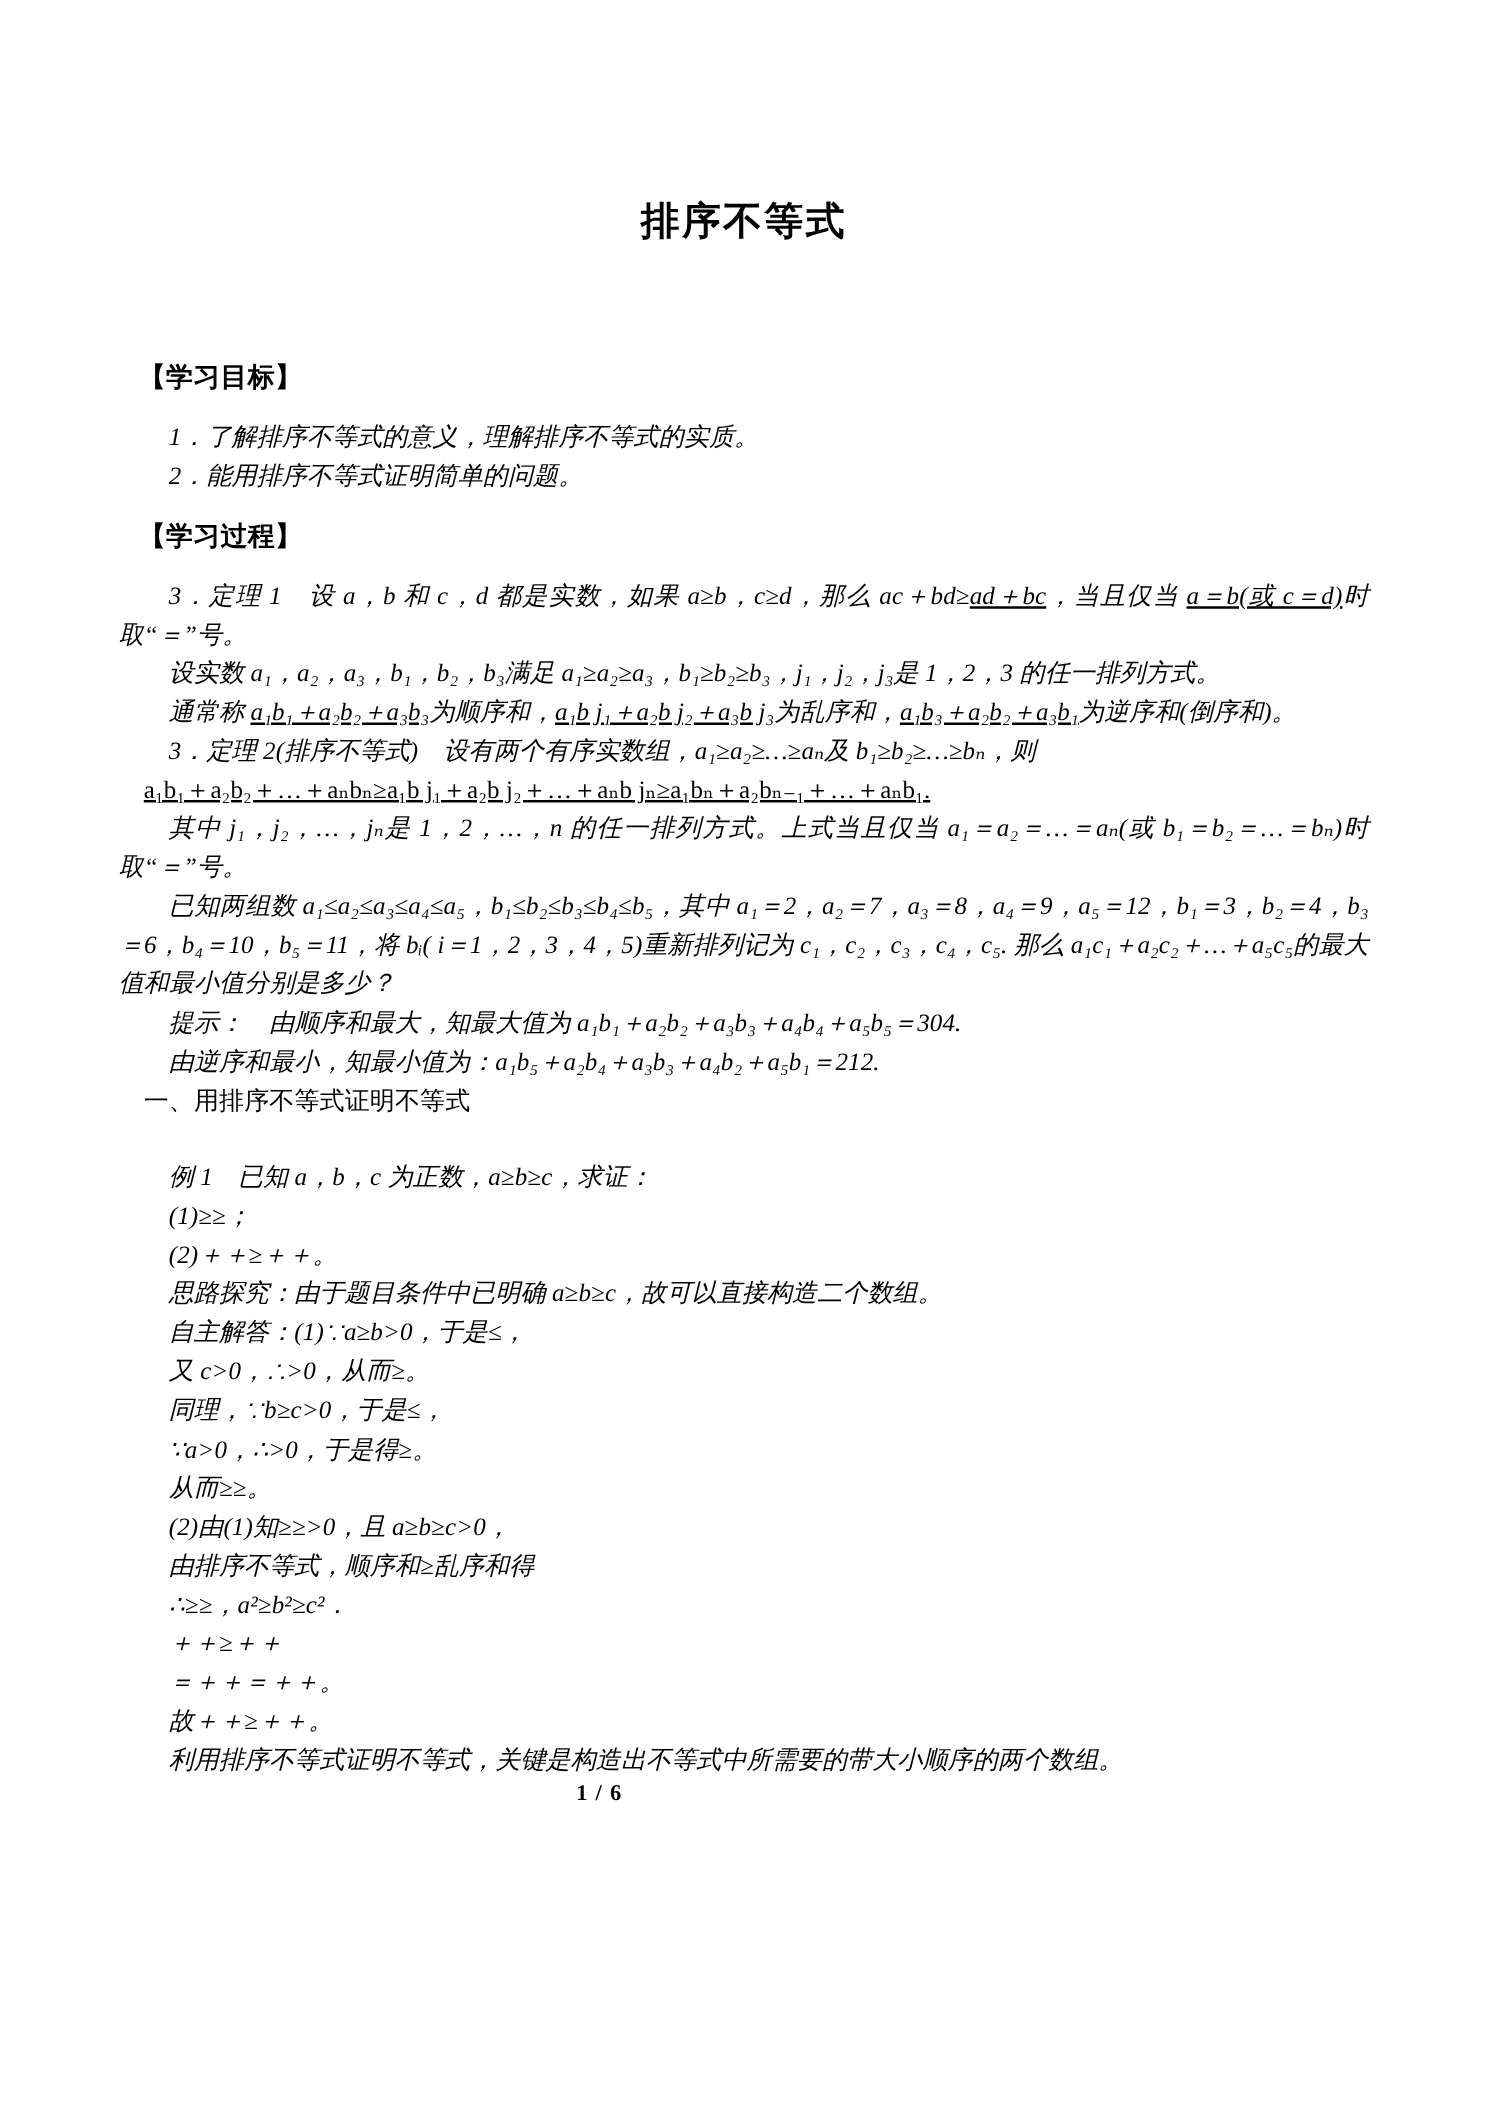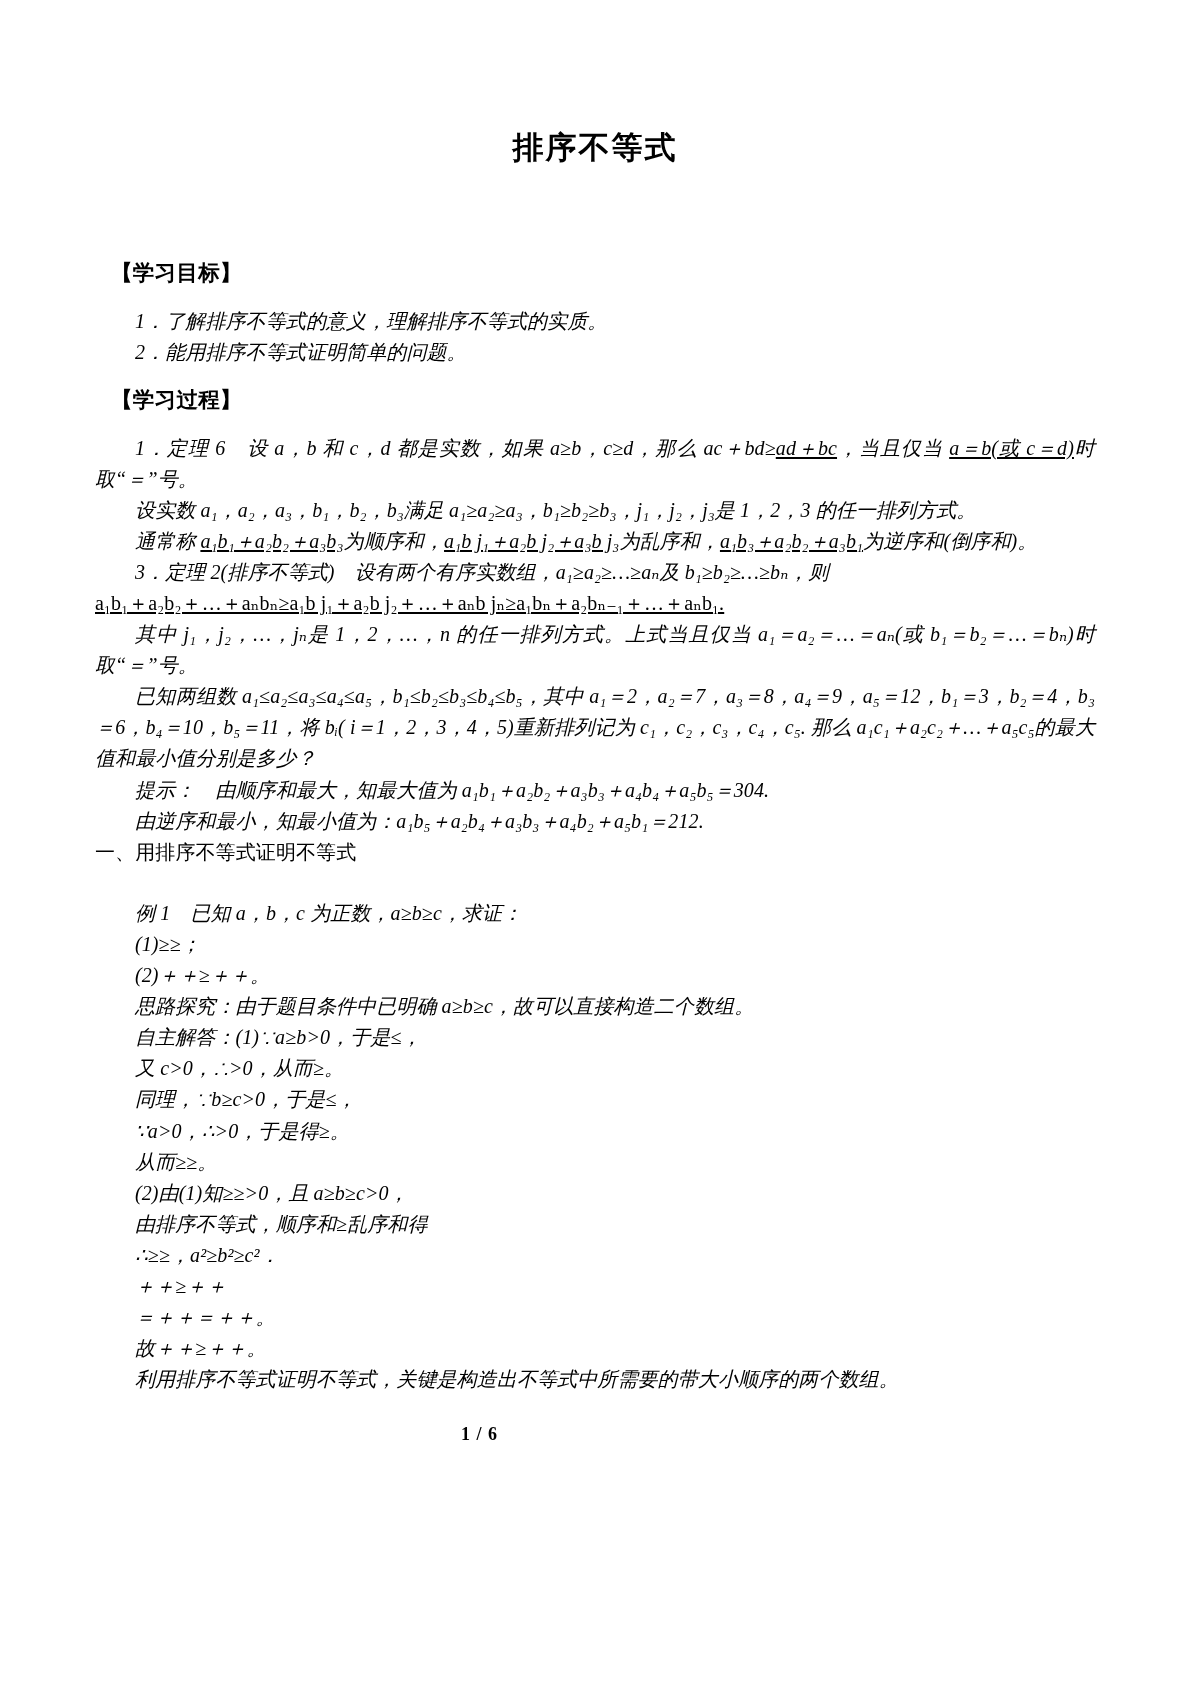--- a/index.html
+++ b/index.html
@@ -20,21 +20,21 @@
     position: absolute;
     left: 0; top: 0;
     width: 1191px;
     height: 1684px;
     box-sizing: border-box;
     padding: 0;
   }
   .content {
     position: absolute;
     left: 95px;
-    top: 127px;
+    top: 156px;
     width: 1000px;
   }
   .doc-title {
     text-align: center;
     font-size: 31px;
     font-weight: bold;
     letter-spacing: 2px;
     margin: 0 0 88px 0;
     font-family: "Liberation Serif", "DejaVu Serif", serif;
   }
@@ -52,20 +52,21 @@
     text-align: justify;
     text-justify: inter-ideograph;
     letter-spacing: 0.1px;
   }
   .indent {
     text-indent: 40px;
     font-style: italic;
   }
   .noindent {
     text-indent: 0;
+    margin-left: 20px;
   }
   .u {
     text-decoration: underline;
     text-underline-offset: 2px;
   }
   .gap-lg { height: 30px; }
   .footer {
     position: absolute;
     left: 0;
     top: 1424px;
@@ -86,21 +87,21 @@
 
     <h1 class="doc-title">排序不等式</h1>
 
     <div class="section-head">【学习目标】</div>
 
     <p class="para indent">1．了解排序不等式的意义，理解排序不等式的实质。</p>
     <p class="para indent">2．能用排序不等式证明简单的问题。</p>
 
     <div class="section-head">【学习过程】</div>
 
-    <p class="para indent"><span>1．定理 6　设 a，b 和 c，d 都是实数，如果 a≥b，c≥d，那么 ac＋bd≥</span><span class="u">ad＋bc</span><span>，当且仅当 </span><span class="u">a＝b(或 c＝d)</span><span>时取“＝”号。</span></p>
+    <p class="para indent"><span>3．定理 1　设 a，b 和 c，d 都是实数，如果 a≥b，c≥d，那么 ac＋bd≥</span><span class="u">ad＋bc</span><span>，当且仅当 </span><span class="u">a＝b(或 c＝d)</span><span>时取“＝”号。</span></p>
 
     <p class="para indent">设实数 a₁，a₂，a₃，b₁，b₂，b₃满足 a₁≥a₂≥a₃，b₁≥b₂≥b₃，j₁，j₂，j₃是 1，2，3 的任一排列方式。</p>
 
     <p class="para indent"><span>通常称 </span><span class="u">a₁b₁＋a₂b₂＋a₃b₃</span><span>为顺序和，</span><span class="u">a₁b j₁＋a₂b j₂＋a₃b j₃</span><span>为乱序和，</span><span class="u">a₁b₃＋a₂b₂＋a₃b₁</span><span>为逆序和(倒序和)。</span></p>
 
     <p class="para indent">3．定理 2(排序不等式)　设有两个有序实数组，a₁≥a₂≥…≥aₙ及 b₁≥b₂≥…≥bₙ，则</p>
     <p class="para noindent u">a₁b₁＋a₂b₂＋…＋aₙbₙ≥a₁b j₁＋a₂b j₂＋…＋aₙb jₙ≥a₁bₙ＋a₂bₙ₋₁＋…＋aₙb₁.</p>
     <p class="para indent">其中 j₁，j₂，…，jₙ是 1，2，…，n 的任一排列方式。上式当且仅当 a₁＝a₂＝…＝aₙ(或 b₁＝b₂＝…＝bₙ)时取“＝”号。</p>
 
     <p class="para indent">已知两组数 a₁≤a₂≤a₃≤a₄≤a₅，b₁≤b₂≤b₃≤b₄≤b₅，其中 a₁＝2，a₂＝7，a₃＝8，a₄＝9，a₅＝12，b₁＝3，b₂＝4，b₃＝6，b₄＝10，b₅＝11，将 bᵢ( i＝1，2，3，4，5)重新排列记为 c₁，c₂，c₃，c₄，c₅. 那么 a₁c₁＋a₂c₂＋…＋a₅c₅的最大值和最小值分别是多少？</p>

